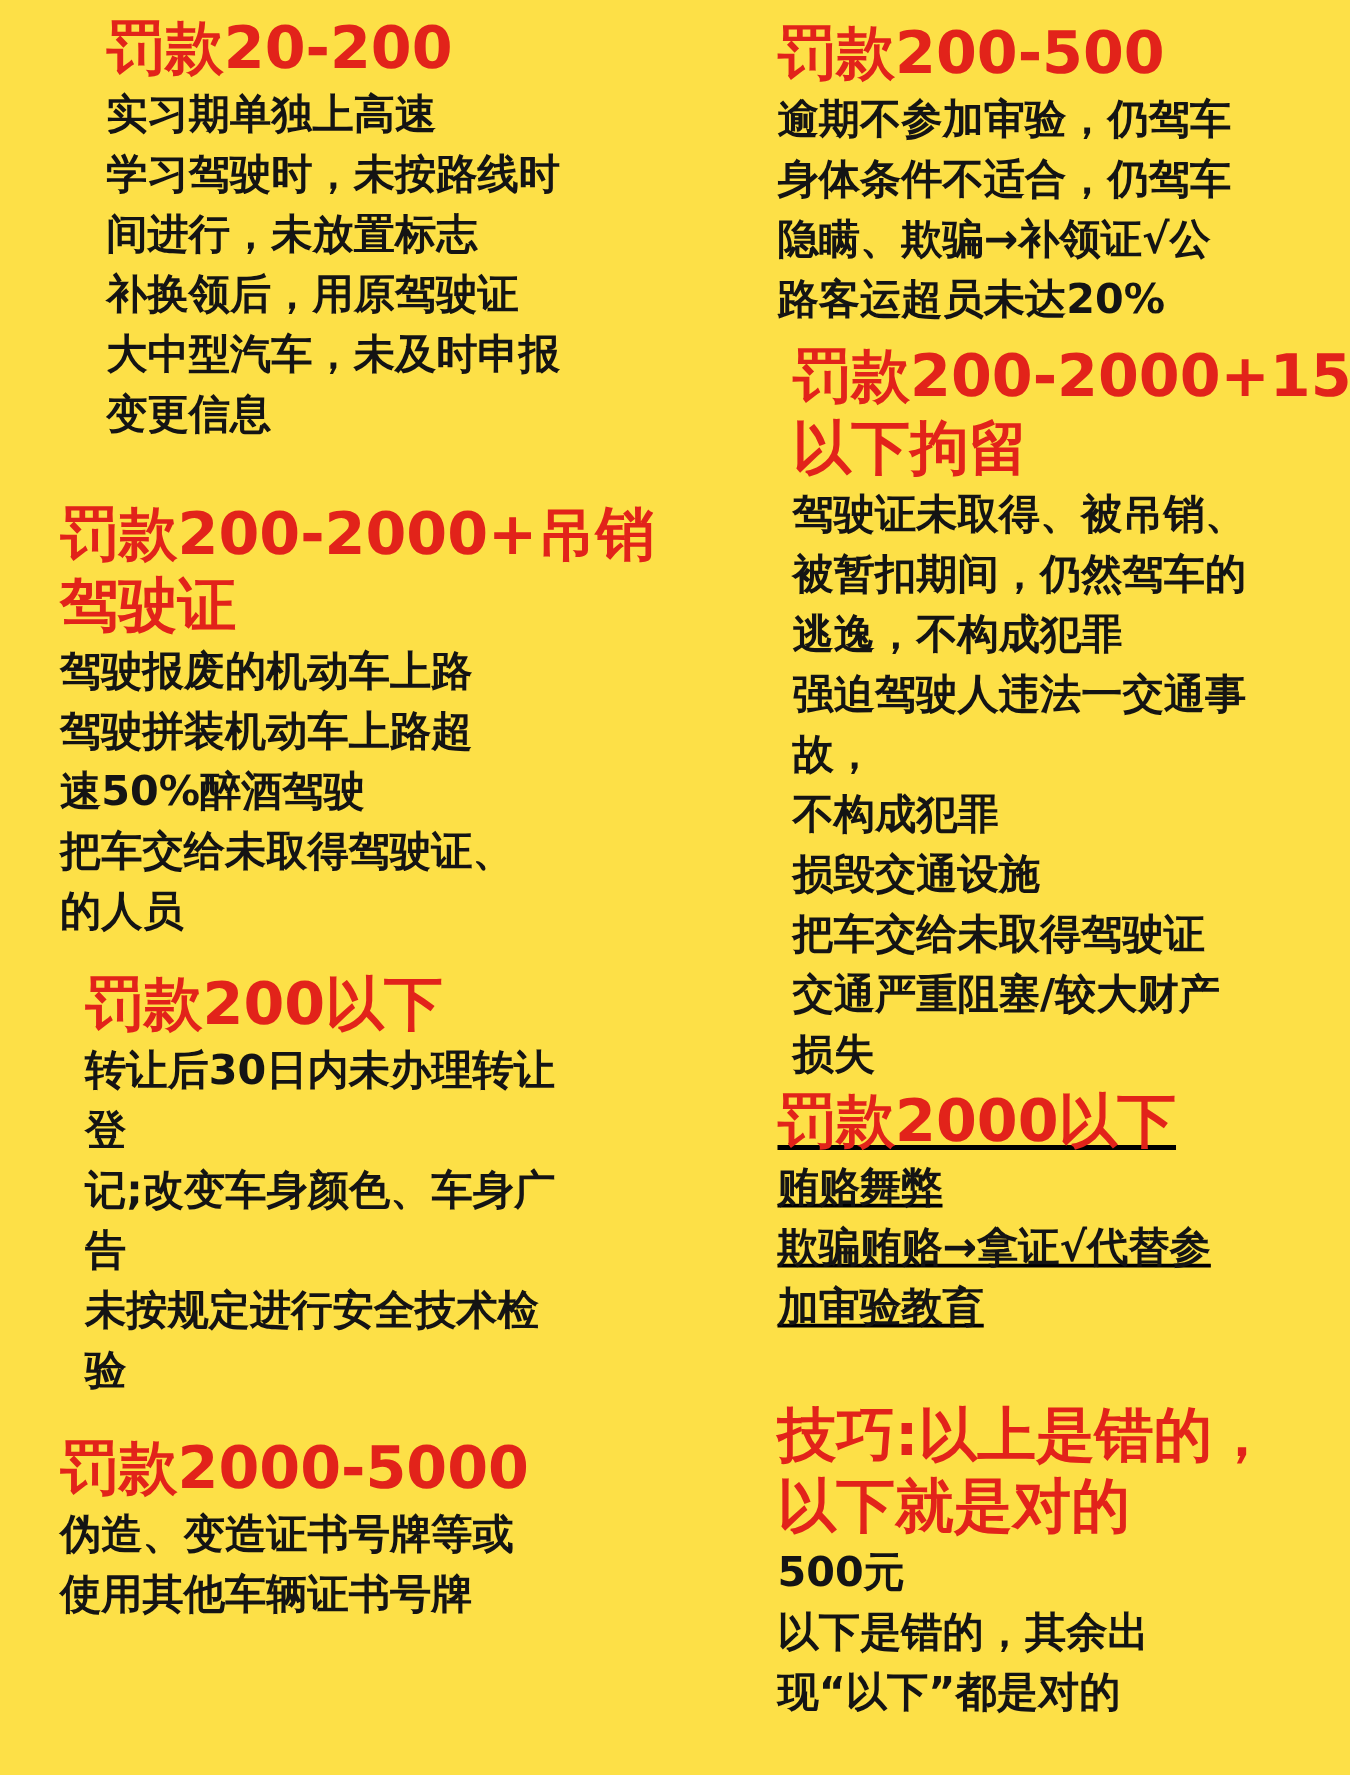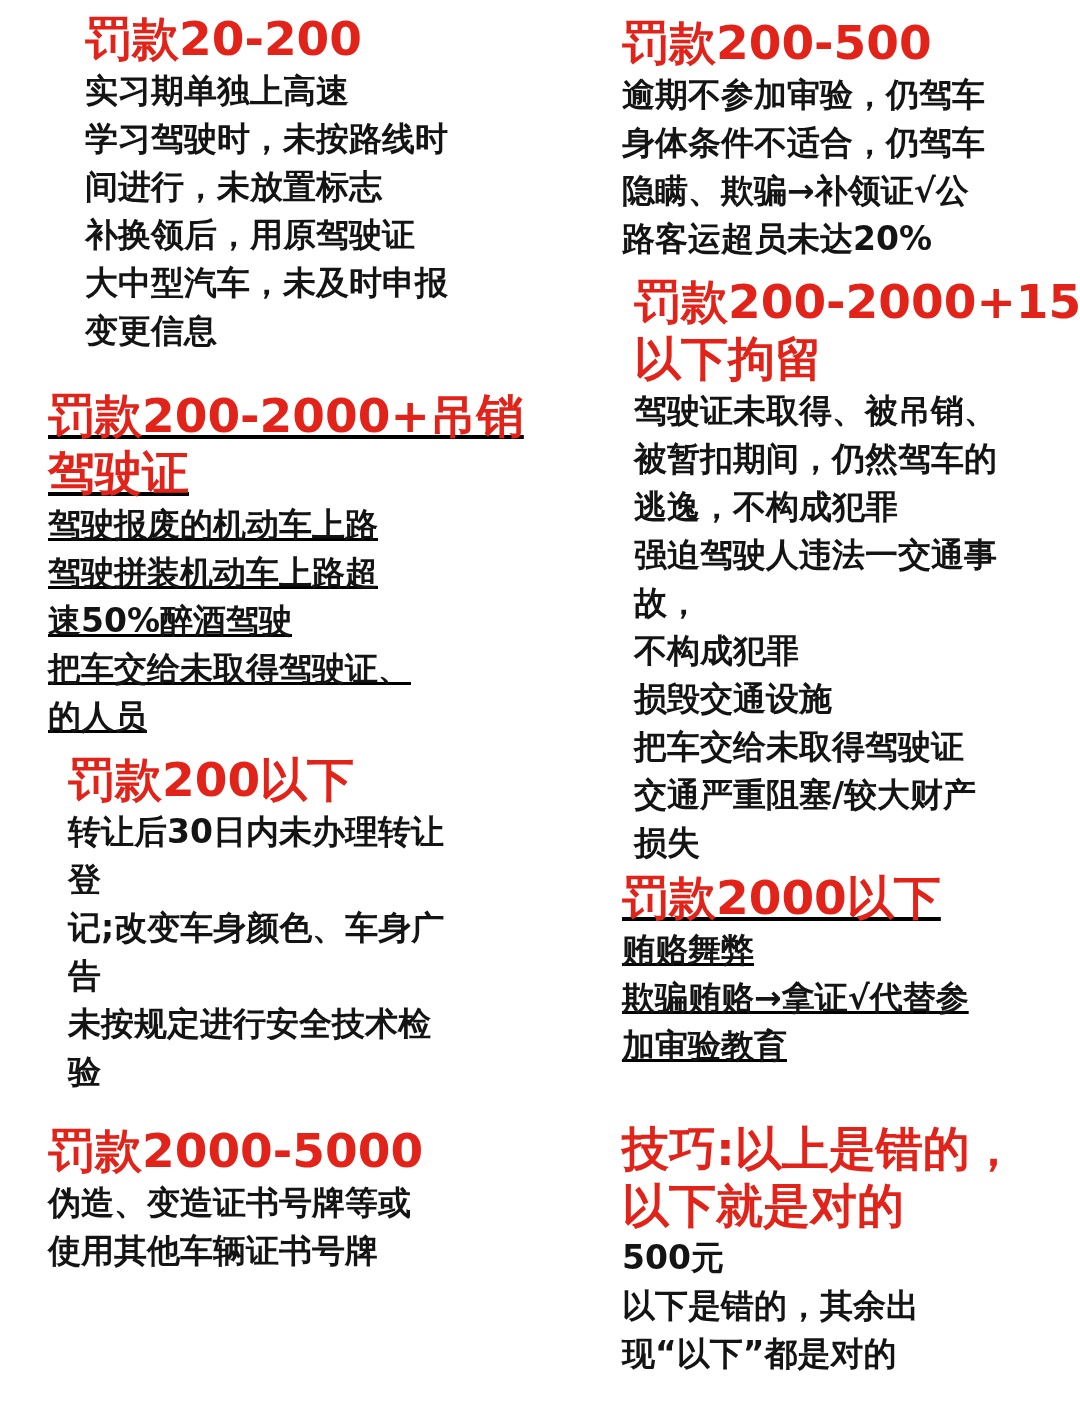--- a/index.html
+++ b/index.html
@@ -35,33 +35,33 @@
   .body-line {
     font-size: 33px;
     line-height: 48px;
     font-weight: 600;
     color: var(--ink, #141414);
     white-space: nowrap;
   }
 
   
   .ls0 { margin-top: 10px; padding-left: 37px; }
-  .ls1 { margin-top: 32px; padding-left: 0; text-decoration: underline; }
-  .ls2 { margin-top: 10px; padding-left: 20px; }
+  .ls1 { margin-top: 44px; padding-left: 0; }
+  .ls2 { margin-top: 22px; padding-left: 20px; }
   .ls3 { margin-top: 26px; padding-left: 0; }
 
   .rs0 { margin-top: 14px; padding-left: 0; }
   .rs1 { margin-top: 10px; padding-left: 12px; }
   .rs2 { margin-top: 2px;  padding-left: 0; text-decoration: underline; }
   .rs3 { margin-top: 50px; padding-left: 0; }
 </style>
 </head>
 <body>
 
-<div class="page" style="--accent: #e2231a; --ink: #141414; background: #ffffff;">
+<div class="page" style="--accent: #e2231a; --ink: #141414; background: #fde047;">
   <div class="column col-left">
       <section class="sec ls0">
         <div class="heading-line">罚款20-200</div>
         <div class="body-line">实习期单独上高速</div>
         <div class="body-line">学习驾驶时，未按路线时</div>
         <div class="body-line">间进行，未放置标志</div>
         <div class="body-line">补换领后，用原驾驶证</div>
         <div class="body-line">大中型汽车，未及时申报</div>
         <div class="body-line">变更信息</div>
       </section>

